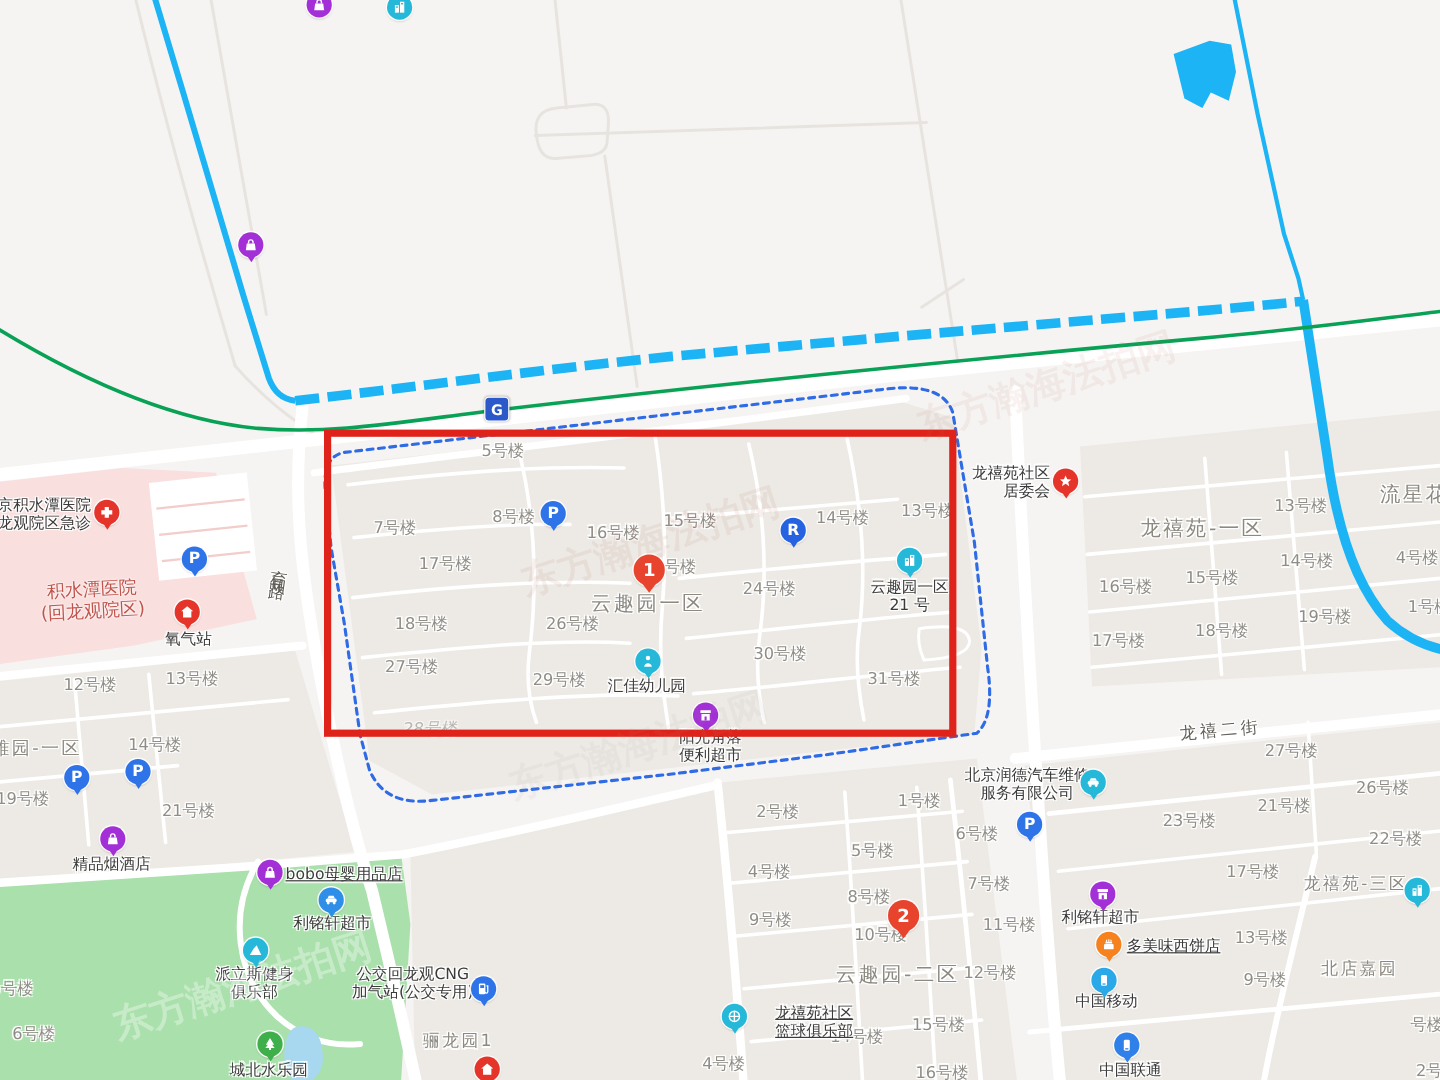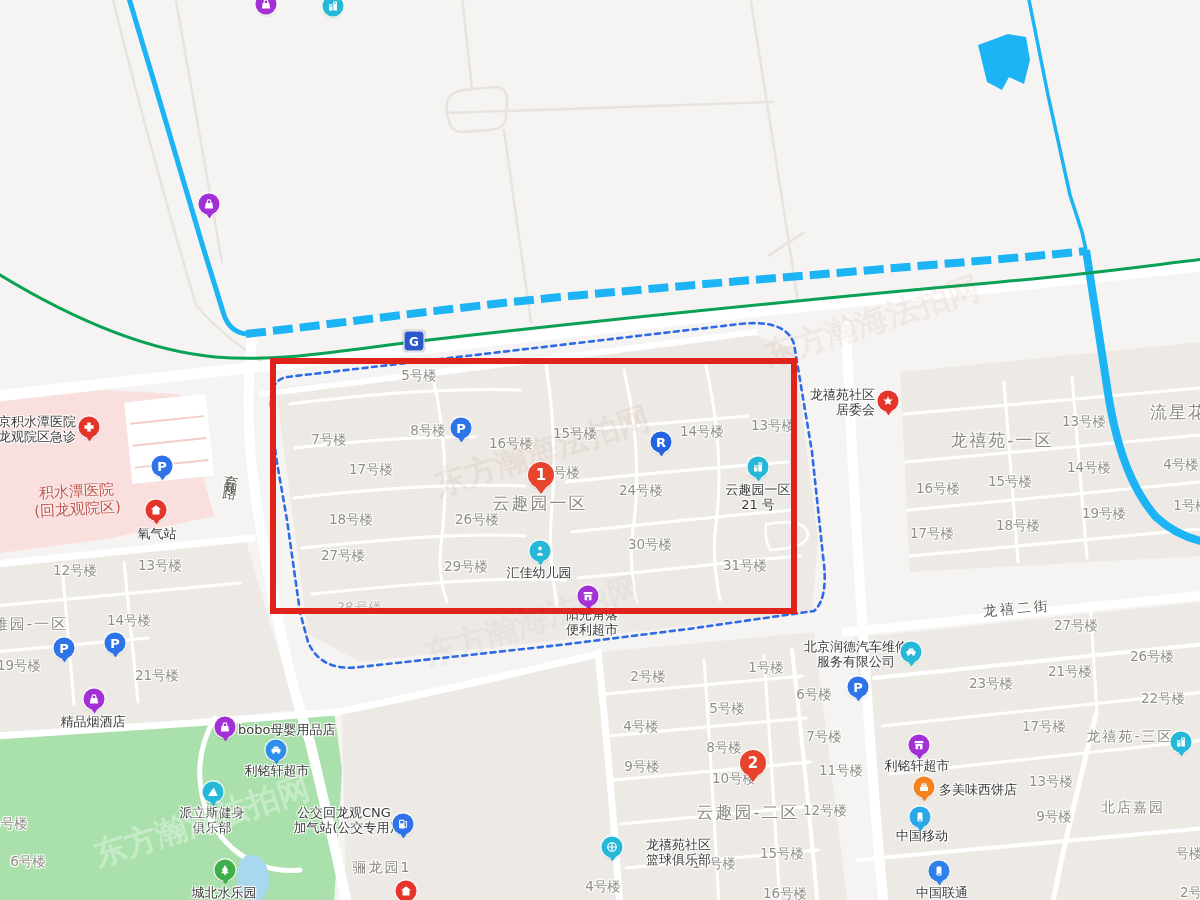--- a/index.html
+++ b/index.html
@@ -6,21 +6,21 @@
   #stage{position:relative;width:1200px;height:900px;overflow:hidden;background:#f6f4f2;
          font-family:"DejaVu Sans","Liberation Sans",sans-serif;}
   #basemap{position:absolute;left:0;top:0;z-index:1;}
   .lbl{position:absolute;z-index:12;white-space:nowrap;transform:translate(-50%,-50%);
        text-shadow:-1px -1px 0 #fff,1px -1px 0 #fff,-1px 1px 0 #fff,1px 1px 0 #fff,0 0 3px #fff;}
   .bldg{font-size:13.5px;color:#8f8d86;}
   .bldg.dim{opacity:.55;}
   .area{font-size:17px;color:#8c8981;letter-spacing:2px;}
   .roadlbl{font-size:14px;color:#5f5e57;letter-spacing:3px;}
   .poilbl{font-size:13px;color:#3b3b3b;line-height:15px;text-align:center;z-index:13;}
-  .poilbl.left{transform:translate(0,-50%);text-align:center;}
+  .poilbl.left{transform:translate(0,-50%);text-align:center;text-decoration:underline;}
   .poilbl.right{transform:translate(-100%,-50%);text-align:right;}
   .redtext{font-size:15px;color:#c0544c;line-height:18px;text-align:center;font-weight:500;
            text-shadow:0 0 2px #fff,0 0 2px #fff;}
   .pin{position:absolute;transform:translate(-50%,-50%);z-index:15;}
   .pin .bubble{width:21px;height:21px;border-radius:50%;background:var(--c);display:flex;
       align-items:center;justify-content:center;box-shadow:0 0 0 1.2px rgba(255,255,255,.9),0 1px 2px rgba(0,0,0,.35);}
   .pin .tail{position:absolute;left:50%;top:19px;transform:translateX(-50%);width:0;height:0;
       border:4.5px solid transparent;border-top:6px solid var(--c);}
   .pin .glyphtxt{color:#fff;font-size:13px;font-weight:700;line-height:1;}
   .pin.big .bubble{width:26px;height:26px;}

